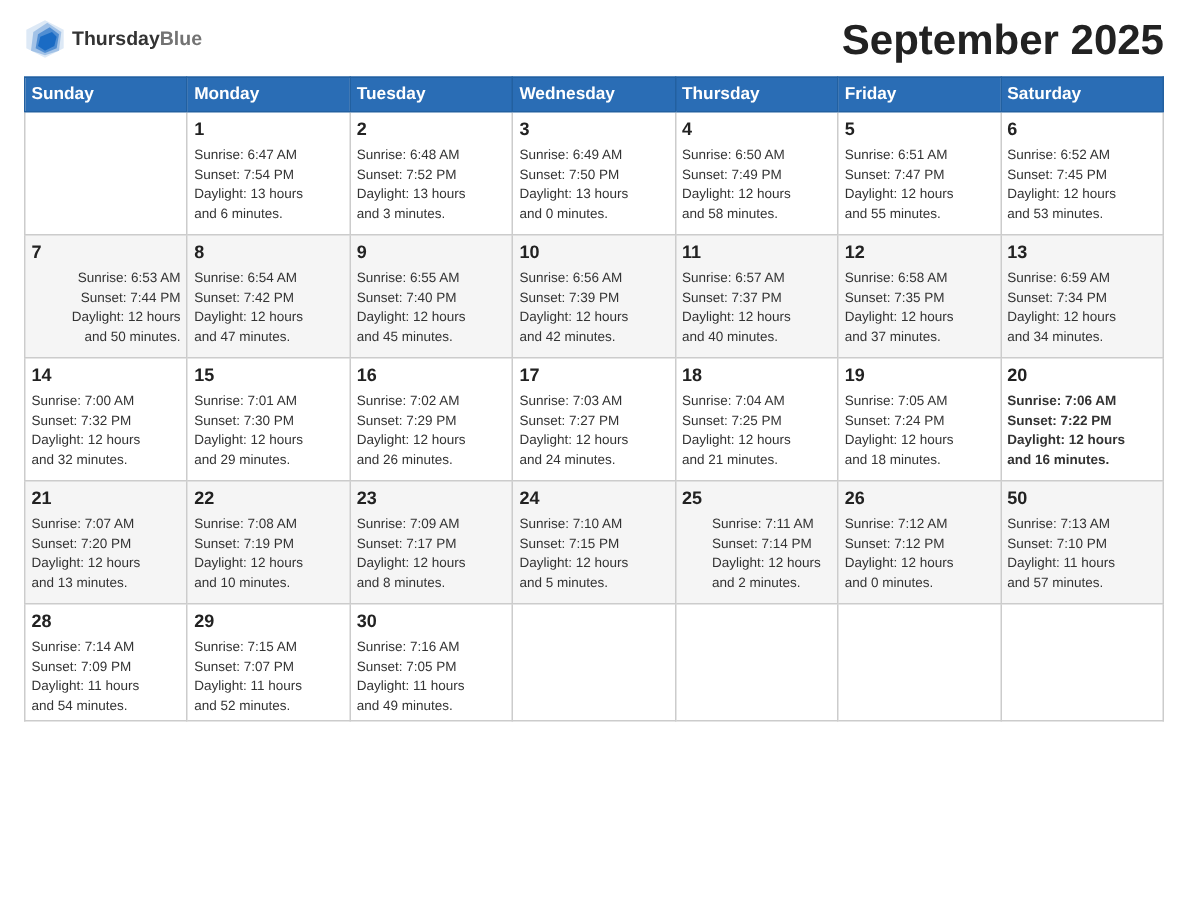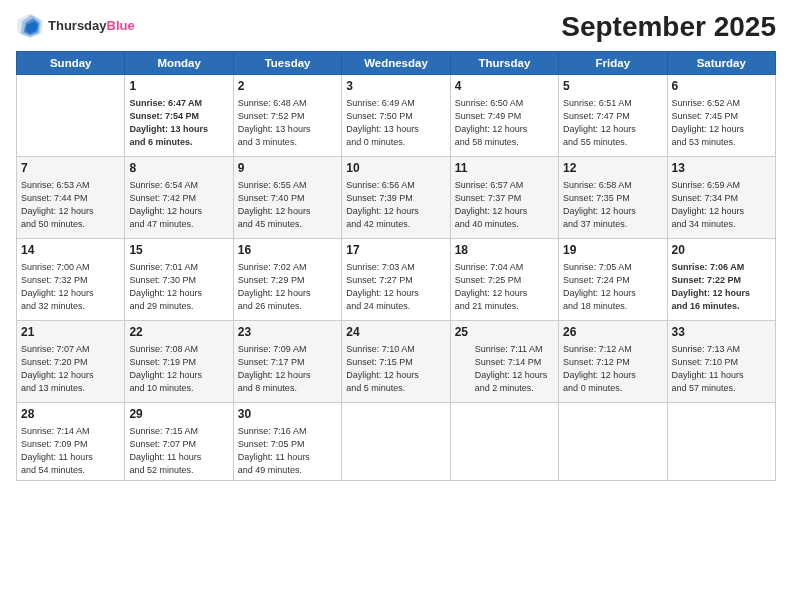--- a/index.html
+++ b/index.html
@@ -26,21 +26,21 @@
       display: flex;
       align-items: center;
       gap: 4px;
     }
     .logo-text {
       font-size: 13px;
       font-weight: bold;
       line-height: 1.2;
     }
     .logo-general { color: #333; }
-    .logo-blue { color: #ec4899; }
+    .logo-blue { color: #737373; }
     .logo-icon {
       width: 28px;
       height: 28px;
     }
     .title-block {
       text-align: left;
     }
     .month-title {
       font-size: 28px;
       font-weight: bold;
@@ -56,21 +56,21 @@
       width: 100%;
       border-collapse: collapse;
       border: 1px solid #bbb;
     }
     .calendar th {
       background: #2a6db5;
       color: #fff;
       font-size: 11.5px;
       font-weight: bold;
       padding: 5px 4px;
-      text-align: center;
+      text-align: left;
       border: 1px solid #2260a0;
     }
     .calendar td {
       width: 14.28%;
       vertical-align: top;
       border: 1px solid #ccc;
       padding: 3px 4px;
       height: 82px;
       background: #fff;
       font-size: 9.5px;
@@ -130,21 +130,21 @@
         <th>Thursday</th>
         <th>Friday</th>
         <th>Saturday</th>
       </tr>
     </thead>
     <tbody id="calendar-body">
     <tr>
           <td class="empty-cell"></td>
           <td>
             <span class="day-number">1</span>
-            <div class="day-info" style="white-space: pre-line; font-weight: bold;">Sunrise: 6:47 AM
+            <div class="day-info" style="white-space: pre-line;">Sunrise: 6:47 AM
 Sunset: 7:54 PM
 Daylight: 13 hours
 and 6 minutes.</div>
           </td>
           <td>
             <span class="day-number">2</span>
             <div class="day-info" style="white-space: pre-line;">Sunrise: 6:48 AM
 Sunset: 7:52 PM
 Daylight: 13 hours
 and 3 minutes.</div>
@@ -174,21 +174,21 @@
             <span class="day-number">6</span>
             <div class="day-info" style="white-space: pre-line;">Sunrise: 6:52 AM
 Sunset: 7:45 PM
 Daylight: 12 hours
 and 53 minutes.</div>
           </td>
         </tr>
         <tr>
           <td>
             <span class="day-number">7</span>
-            <div class="day-info" style="white-space: pre-line;">Sunrise: 6:53 AM
+            <div class="day-info" style="white-space: pre-line; text-align: right;">Sunrise: 6:53 AM
 Sunset: 7:44 PM
 Daylight: 12 hours
 and 50 minutes.</div>
           </td>
           <td>
             <span class="day-number">8</span>
             <div class="day-info" style="white-space: pre-line;">Sunrise: 6:54 AM
 Sunset: 7:42 PM
 Daylight: 12 hours
 and 47 minutes.</div>
@@ -317,21 +317,21 @@
 and 2 minutes.</div>
           </td>
           <td>
             <span class="day-number">26</span>
             <div class="day-info" style="white-space: pre-line;">Sunrise: 7:12 AM
 Sunset: 7:12 PM
 Daylight: 12 hours
 and 0 minutes.</div>
           </td>
           <td>
-            <span class="day-number">33</span>
+            <span class="day-number">50</span>
             <div class="day-info" style="white-space: pre-line;">Sunrise: 7:13 AM
 Sunset: 7:10 PM
 Daylight: 11 hours
 and 57 minutes.</div>
           </td>
         </tr>
         <tr class="last-row">
           <td>
             <span class="day-number">28</span>
             <div class="day-info" style="white-space: pre-line;">Sunrise: 7:14 AM

